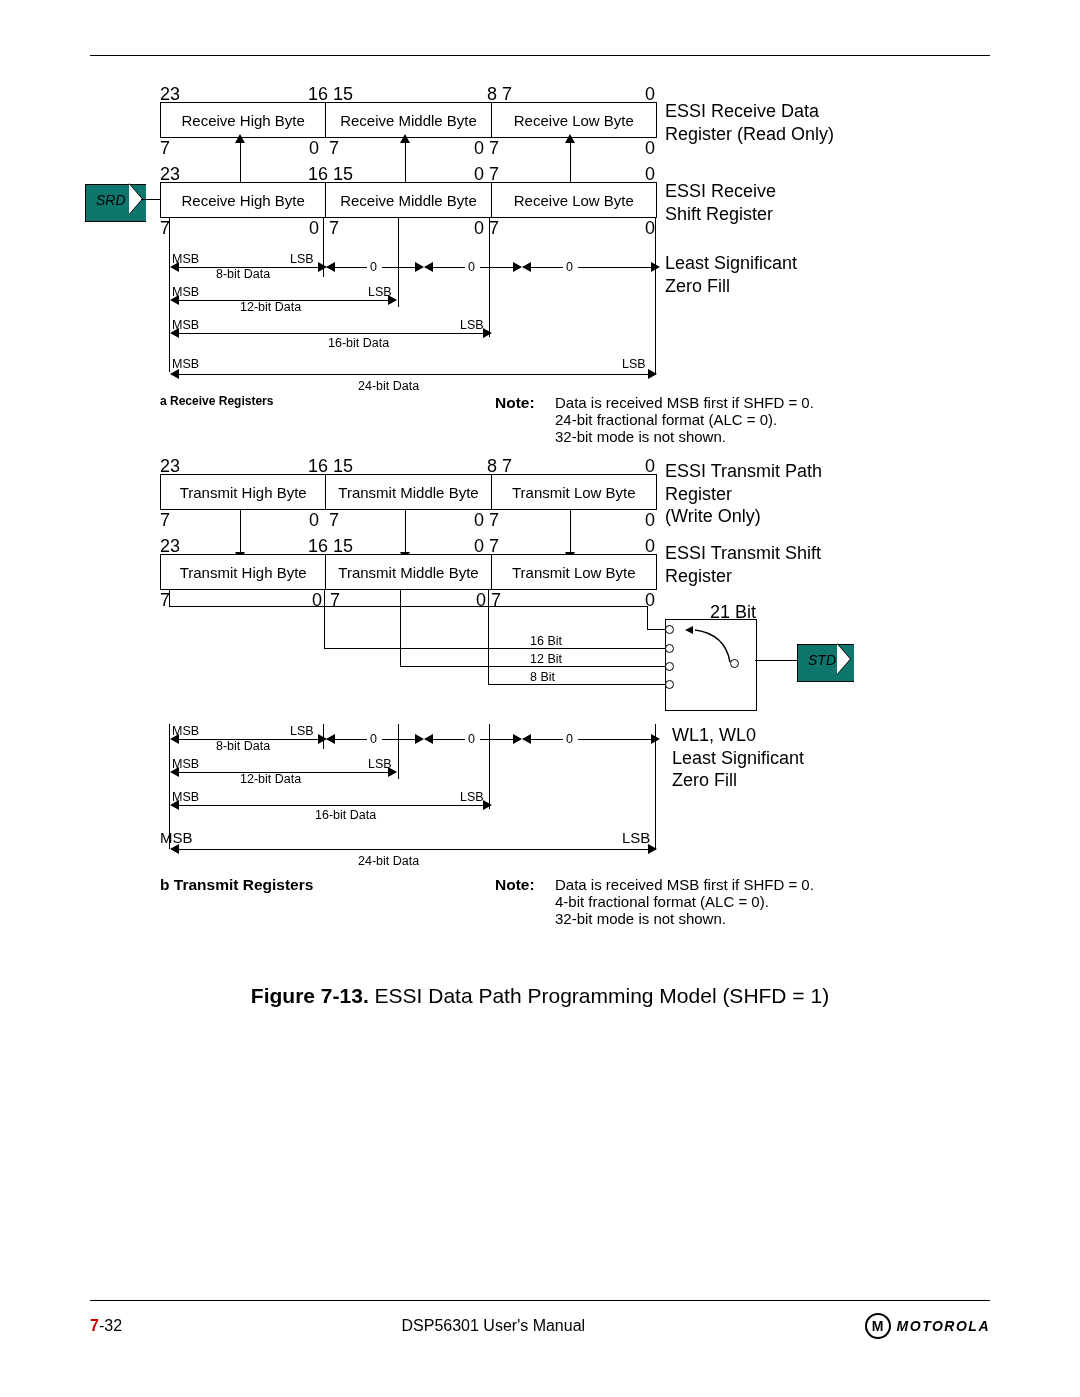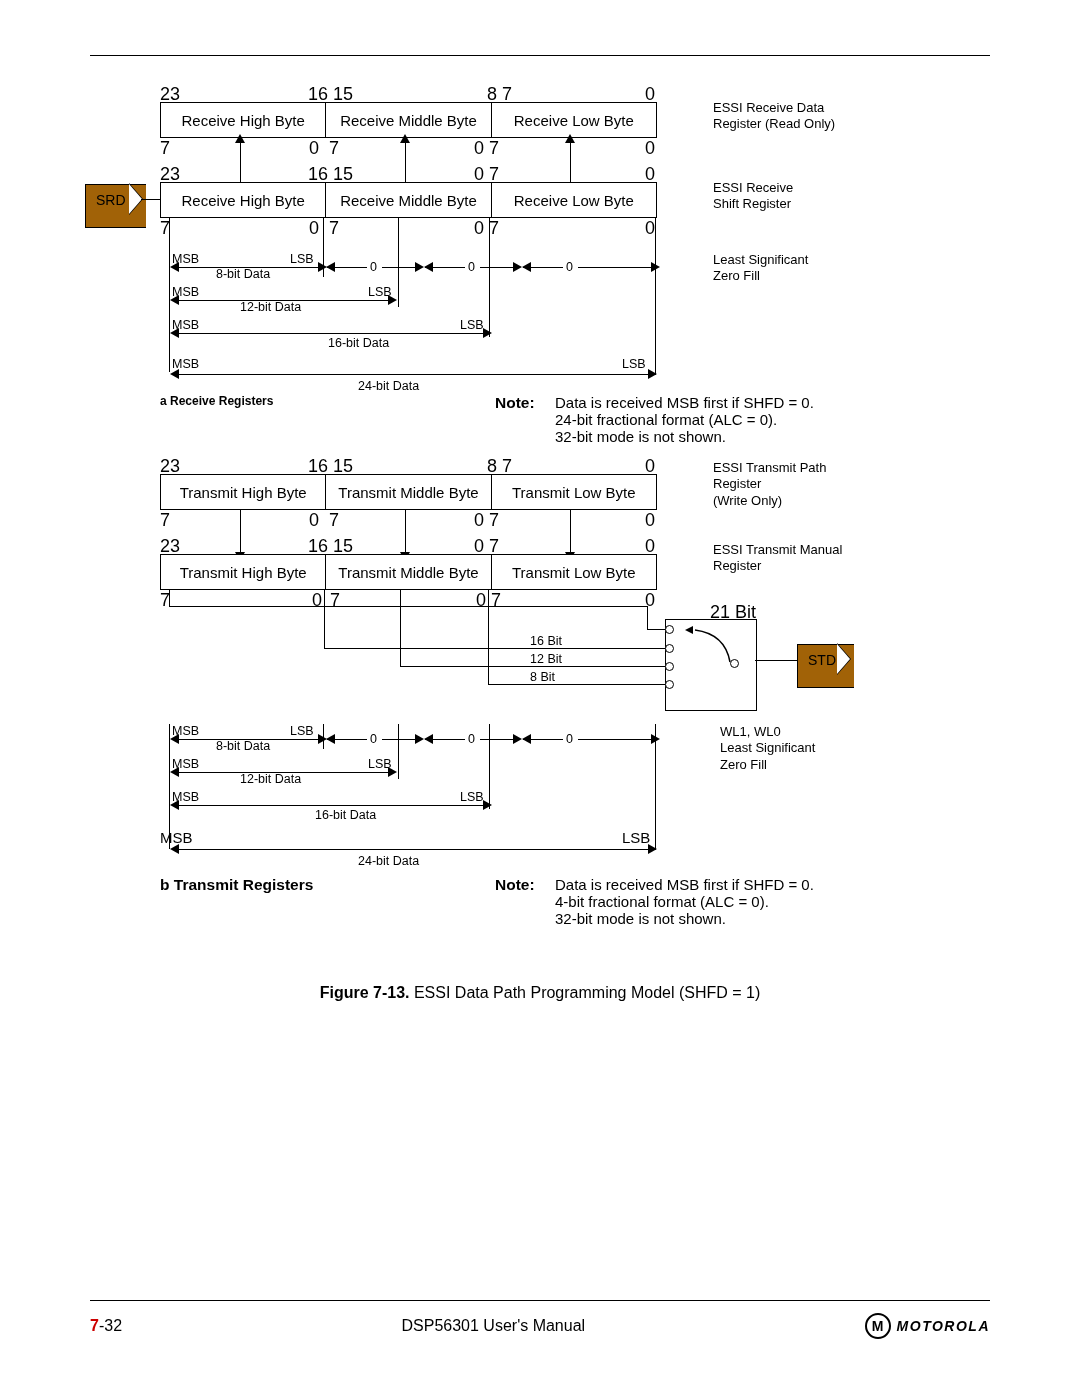--- a/index.html
+++ b/index.html
@@ -44,33 +44,34 @@
   }
   .regcell {
     flex: 1 1 0;
     border-right: 1px solid #000;
     display: flex;
     align-items: center;
     justify-content: center;
     font-size: 15px;
   }
   .regcell:last-child { border-right: none; }
-  .rightlabel { font-size: 13px; line-height: 1.25; margin-left: 48px; }
+  .rightlabel { font-size: 18px; line-height: 1.25; }
   .tiny { font-size: 12.5px; }
   .bold { font-weight: bold; }
   .portbox {
     position: absolute;
     border: 1px solid #000;
     border-right: none;
     height: 30px;
     display: flex;
     align-items: center;
-    padding: 0 6px 12px 10px;
+    padding: 0 6px 6px 10px;
     font-size: 14px;
-    background: #a16207;
+    background: #0f766e;
+    font-style: italic;
   }
   .port-chevron {
     position: absolute;
     width: 0; height: 0;
     border-top: 16px solid transparent;
     border-bottom: 16px solid transparent;
     border-left: 14px solid #000;
   }
   .port-chevron::after {
     content: "";
@@ -314,21 +315,21 @@
     <div class="abs bitnum" style="left:218px; top:452px;"><span>16</span> <span>15</span></div>
     <div class="abs bitnum" style="left:384px; top:452px;"><span>0</span>&nbsp;<span>7</span></div>
     <div class="abs bitnum" style="left:555px; top:452px;">0</div>
 
     <div class="regbox" style="left:70px; top:470px; width:495px;">
       <div class="regcell">Transmit High Byte</div>
       <div class="regcell">Transmit Middle Byte</div>
       <div class="regcell">Transmit Low Byte</div>
     </div>
     <div class="abs rightlabel" style="left:575px; top:458px;">
-      <div>ESSI Transmit Manual</div>
+      <div>ESSI Transmit Shift</div>
         <div>Register</div>
     </div>
     <div class="abs bitnum" style="left:70px; top:506px;">7</div>
     <div class="abs bitnum" style="left:222px; top:506px;"><span>0</span></div>
     <div class="abs bitnum" style="left:240px; top:506px;"><span>7</span></div>
     <div class="abs bitnum" style="left:386px; top:506px;"><span>0</span></div>
     <div class="abs bitnum" style="left:401px; top:506px;"><span>7</span></div>
     <div class="abs bitnum" style="left:555px; top:506px;">0</div>
 
     <div class="abs bitnum" style="left:620px; top:518px;">21 Bit</div>
@@ -421,21 +422,21 @@
     <div class="vline" style="left:565px; top:640px; height:126px;"></div>
 
     <div class="abs bold" style="left:70px; top:792px; font-size:15.5px;">b Transmit Registers</div>
     <div class="abs bold" style="left:405px; top:792px; font-size:15.5px;">Note:</div>
     <div class="abs" style="left:465px; top:792px; font-size:15px;">
       <div>Data is received MSB first if SHFD = 0.</div>
       <div>4-bit fractional format (ALC = 0).</div>
       <div>32-bit mode is not shown.</div>
     </div>
 
-    <div class="abs" style="left:0; top:900px; width:900px; text-align:center; font-size:16px;">
+    <div class="abs" style="left:0; top:900px; width:900px; text-align:center; font-size:21px;">
       <span class="bold">Figure 7-13.</span><span> ESSI Data Path Programming Model (SHFD = 1)</span>
     </div>
   </div>
 </div>
 
 <hr class="foot-rule">
 <div class="footer">
   <div class="pgnum">
     <span class="red">7</span><span>-32</span>
   </div>

